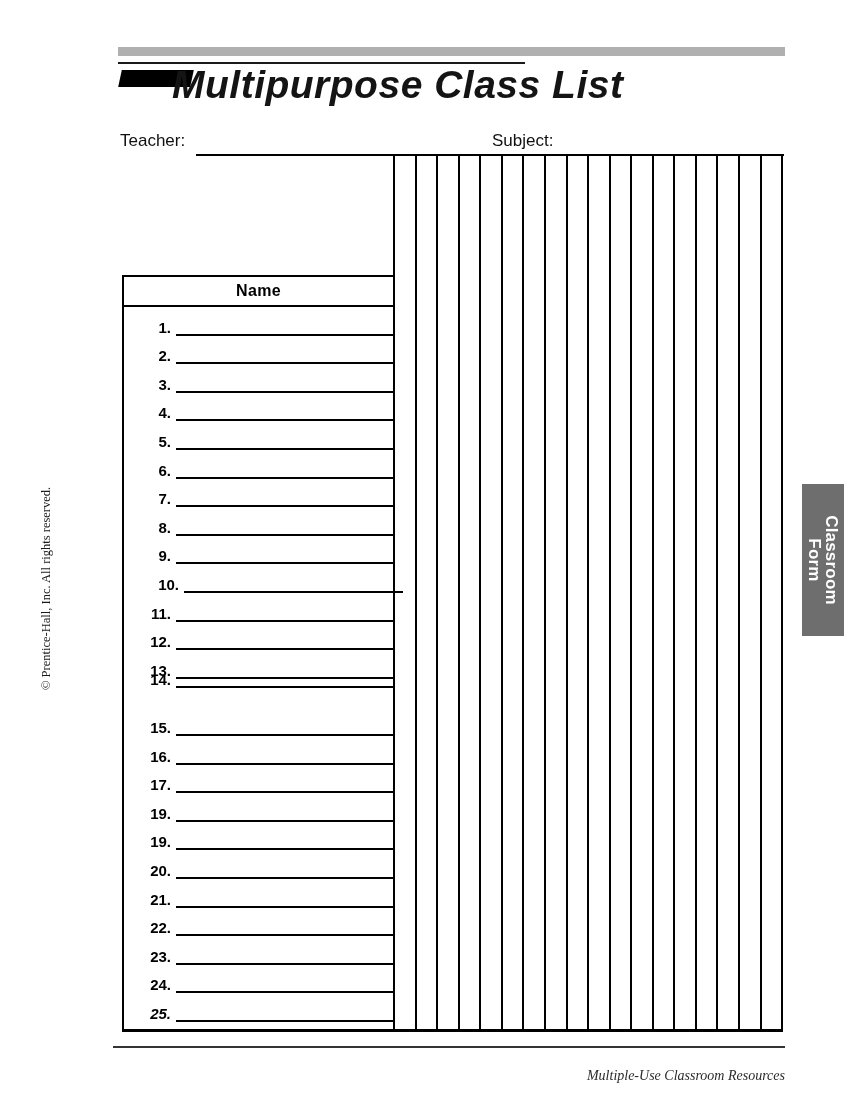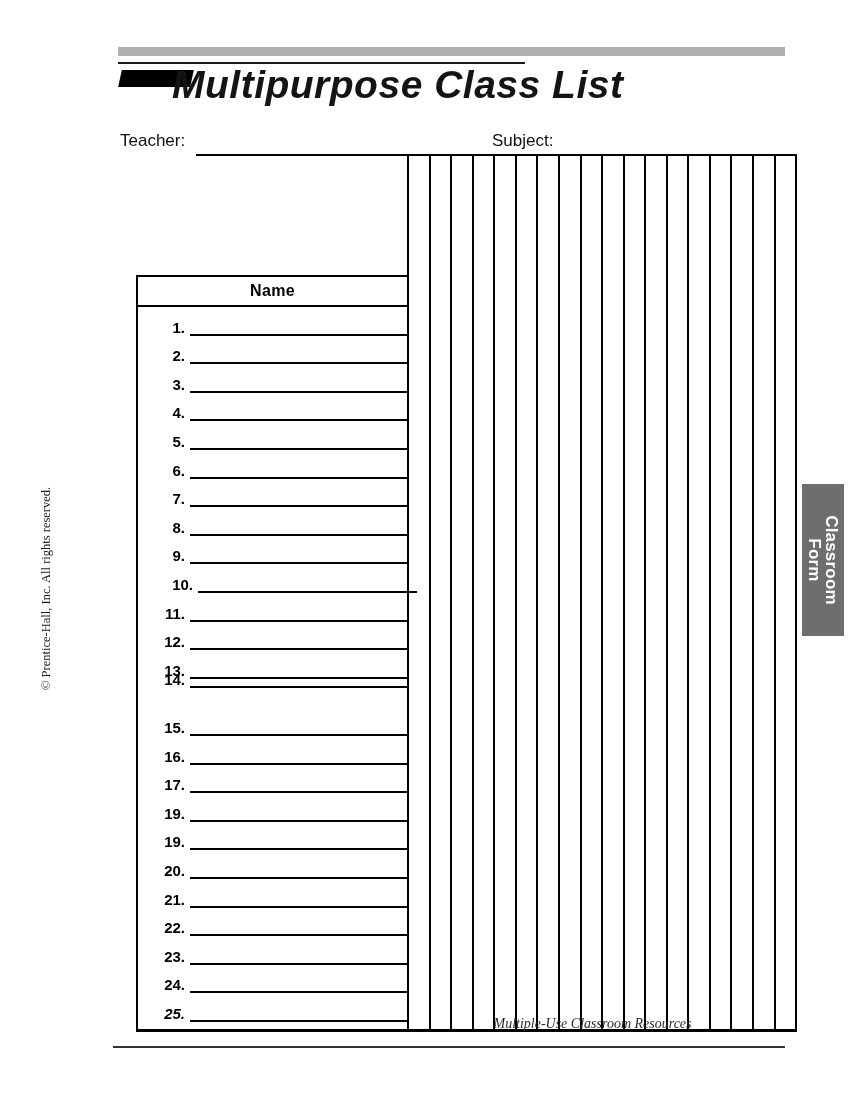--- a/index.html
+++ b/index.html
@@ -71,21 +71,20 @@
     background: #000000;
   }
 
   
   .form-area {
     position: absolute;
     left: 122px;
     top: 155px;
     width: 661px;
     height: 877px;
-    margin-left: 14px;
   }
 
   
   .col-grid {
     position: absolute;
     left: 271px;   
     top: 0px;
     width: 390px;
     height: 877px;
     display: flex;
@@ -220,23 +219,23 @@
     position: absolute;
     left: 113px;
     top: 1046px;
     width: 672px;
     height: 2px;
     background: #333333;
   }
   .footer-text {
     position: absolute;
     left: 400px;
-    top: 1016px;
+    top: 1068px;
     width: 385px;
-    text-align: center;
+    text-align: right;
     font-family: "Liberation Serif", serif;
     font-style: italic;
     font-size: 14px;
     color: #2b2b2b;
   }
 </style>
 </head>
 <body>
 
 <div class="gray-rule"></div>

